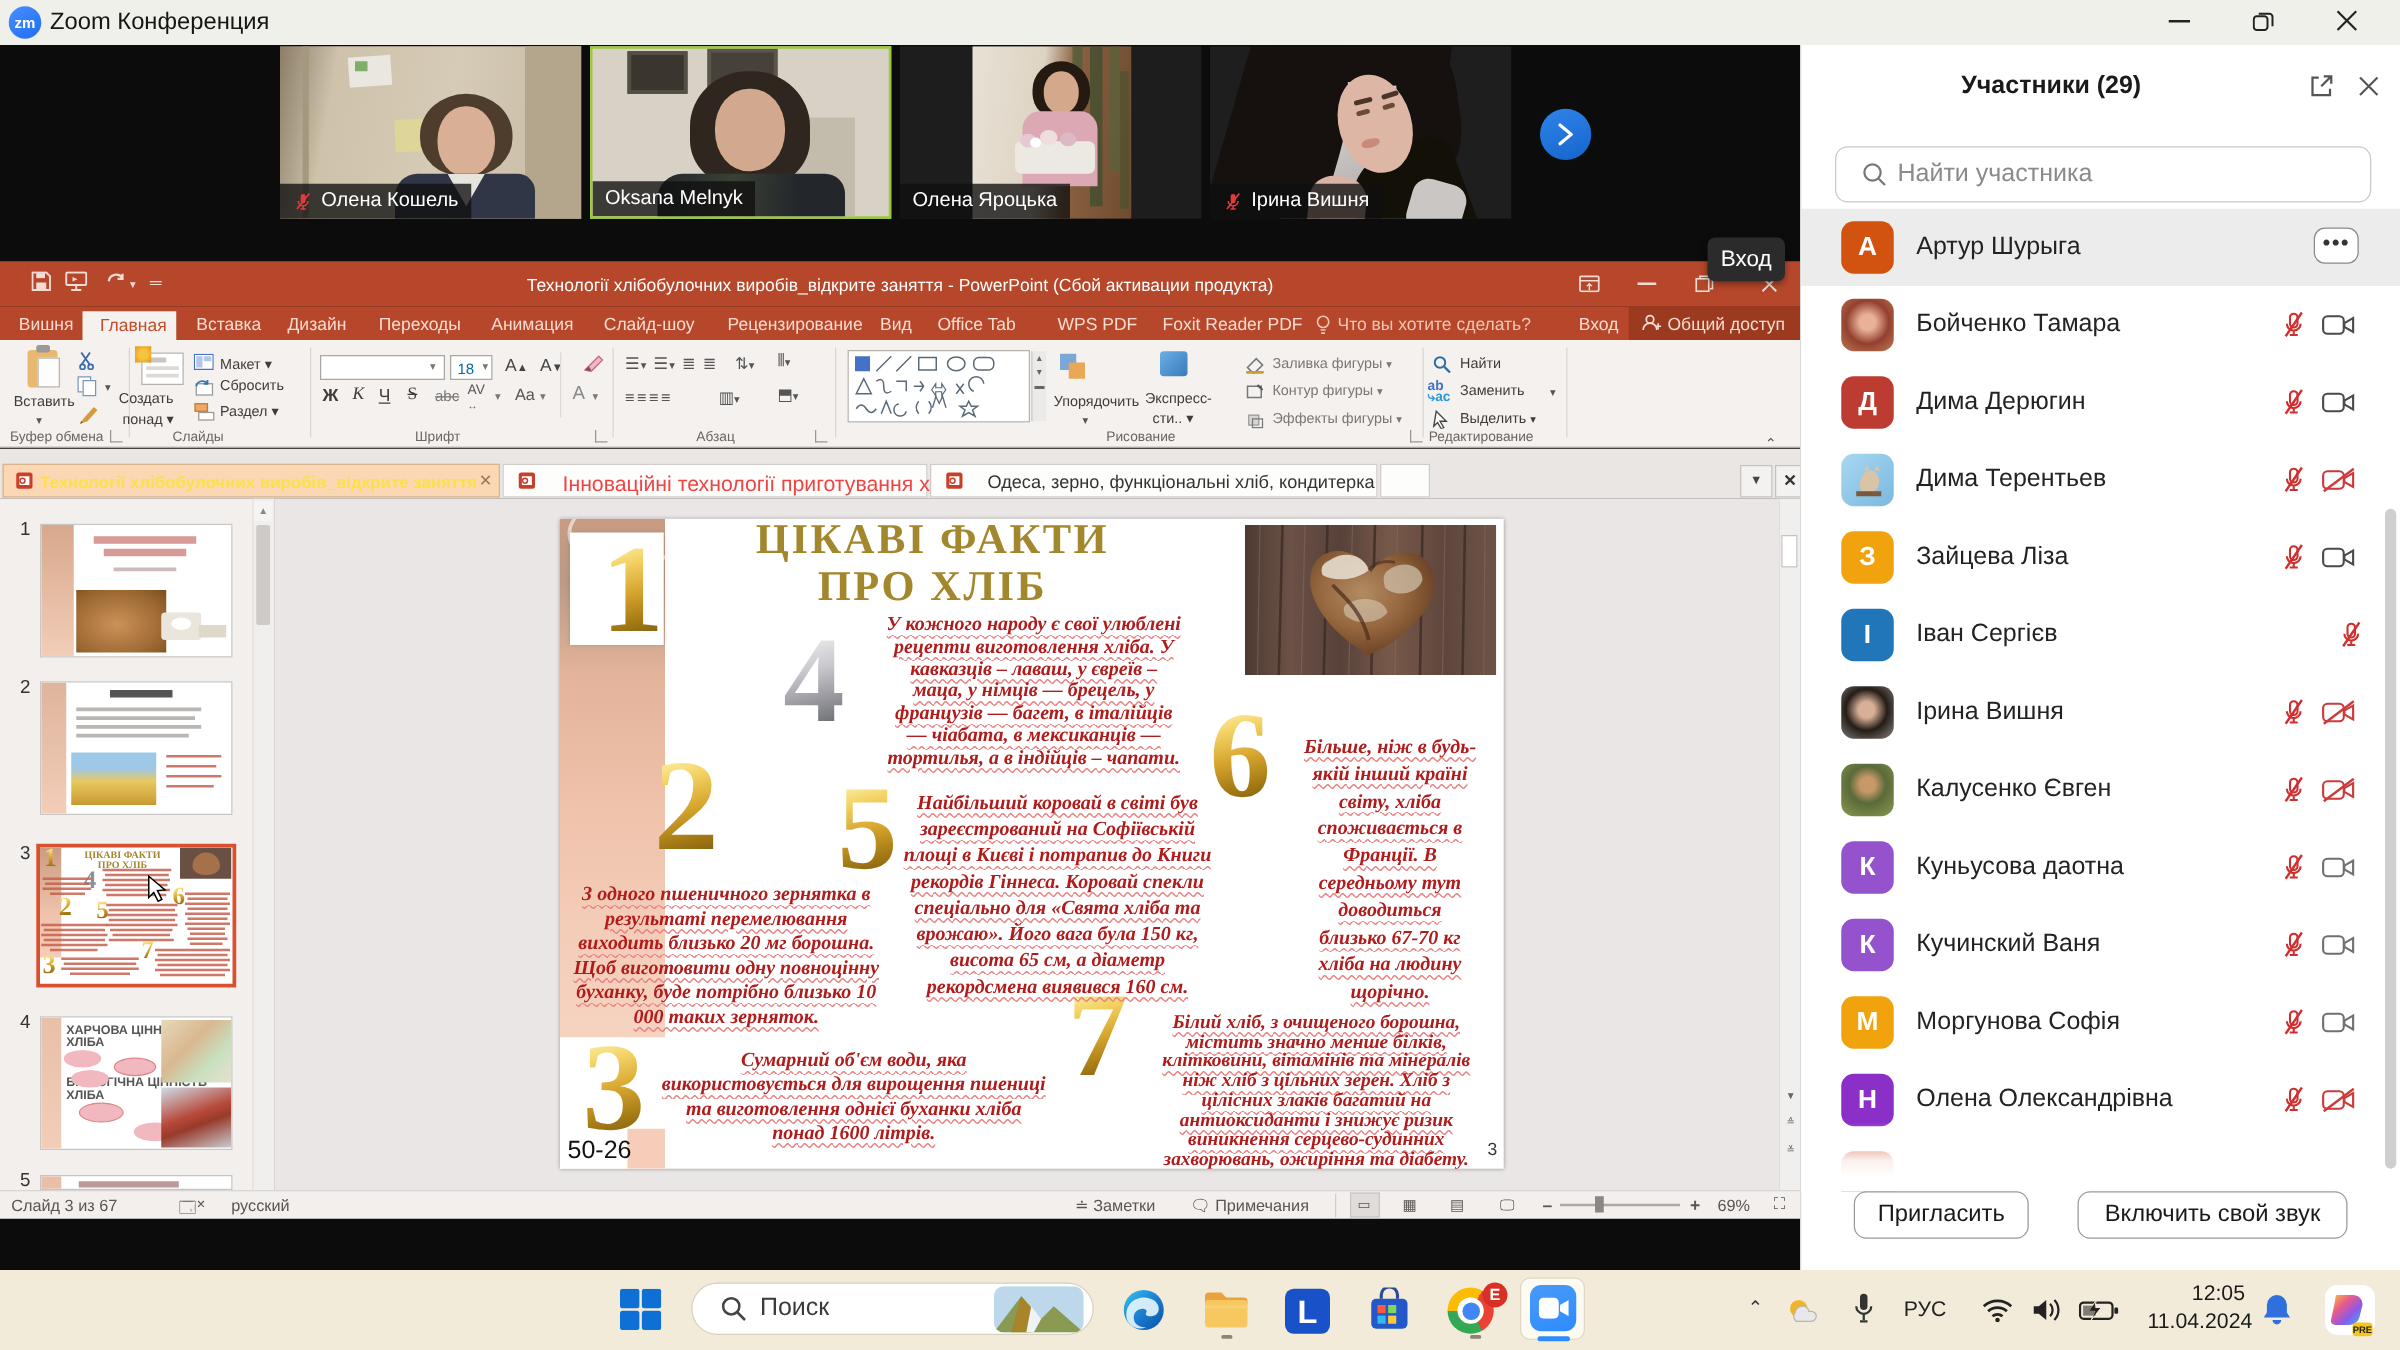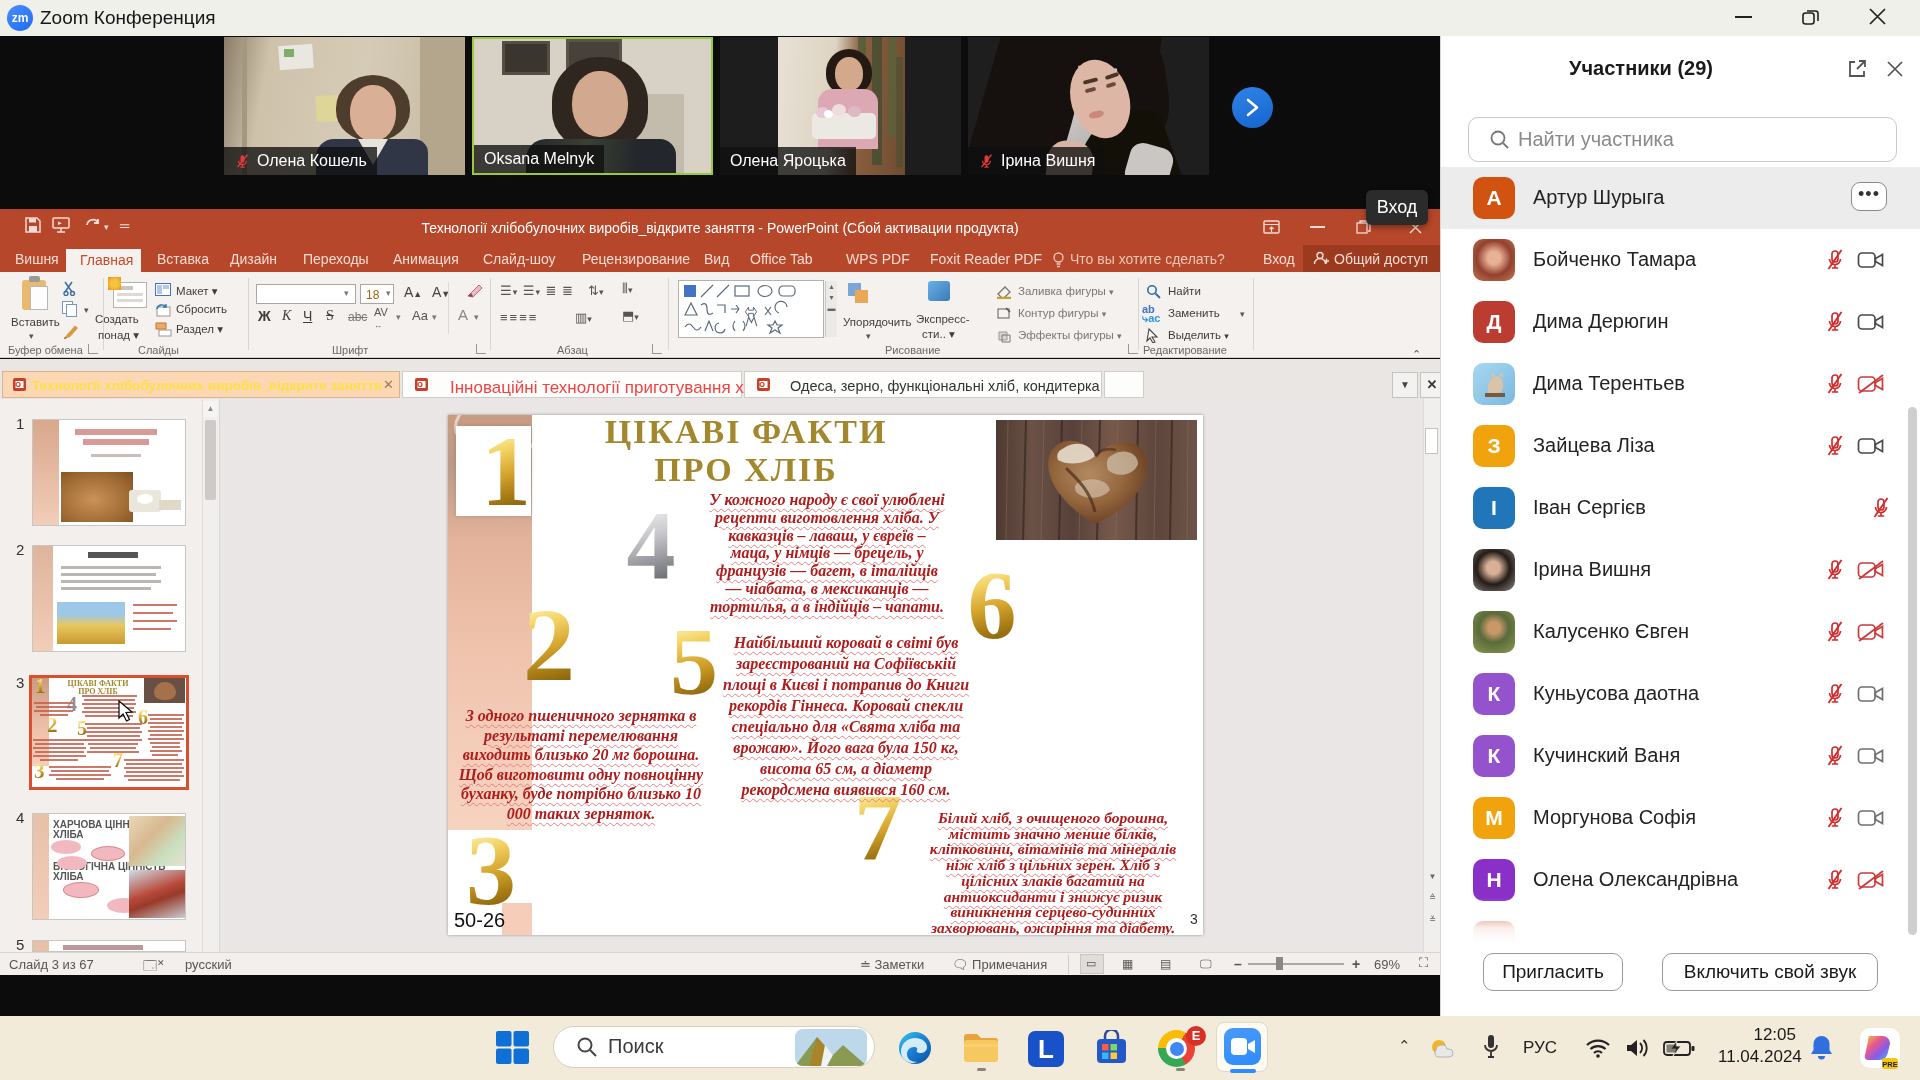--- a/index.html
+++ b/index.html
@@ -208,21 +208,21 @@
 <svg class="a" style="left:155px;top:322px" width="17" height="15" viewBox="0 0 17 15">
     <rect x="1" y="1" width="10" height="6" fill="#f0a868" stroke="#c07830"></rect>
     <rect x="4" y="8" width="12" height="6" fill="#fff" stroke="#9a9792"></rect>
   </svg>
 <div class="rbt" style="left:176px;top:322px">Раздел ▾</div>
 <div class="glab" style="left:138px;top:344px">Слайды</div>
 <div class="a" style="left:248px;top:278px;width:1px;height:72px;background:#d9d5d2"></div>
 
 <div class="a" style="left:256px;top:284px;width:100px;height:20px;background:#fff;border:1px solid #aaa7a3"></div>
 <div class="a" style="left:344px;top:288px;font-size:9px;color:#777">▾</div>
-<div class="a" style="left:360px;top:284px;width:34px;height:20px;background:#fff;border:1px solid #aaa7a3;font-size:12px;color:#a16207;padding:3px 0 0 5px">18</div>
+<div class="a" style="left:360px;top:284px;width:34px;height:20px;background:#fff;border:1px solid #aaa7a3;font-size:12px;color:#0369a1;padding:3px 0 0 5px">18</div>
 <div class="a" style="left:386px;top:288px;font-size:9px;color:#777">▾</div>
 <div class="rbt" style="left:404px;top:284px;font-size:14px;color:#444">A<span style="font-size:9px">▲</span></div>
 <div class="rbt" style="left:432px;top:284px;font-size:14px;color:#444">A<span style="font-size:9px">▼</span></div>
 <svg class="a" style="left:466px;top:283px" width="17" height="16" viewBox="0 0 17 16">
     <path d="M2 13L13 2l3 3L7 14z" fill="#f2b8c6" stroke="#c06a80"></path>
     <path d="M2 13l4 1 1-1-2-3z" fill="#8a4a5a"></path>
   </svg>
 <div class="rbt" style="left:258px;top:308px;font-weight:bold;font-size:14px">Ж</div>
 <div class="rbt" style="left:282px;top:308px;font-style:italic;font-size:14px;font-family:'Liberation Serif',serif">К</div>
 <div class="rbt" style="left:303px;top:308px;font-size:14px;text-decoration:underline">Ч</div>
@@ -530,20 +530,22 @@
  <div class="a" style="left:168px;top:88px;width:70px;font-size:98px;line-height:84px;font-family:'Liberation Serif',serif;font-weight:bold;text-align:center;background:linear-gradient(165deg,#f2f2f4 10%,#c9c9ce 40%,#8f8f96 70%,#5f5f66 95%);-webkit-background-clip:text;background-clip:text;color:transparent">4</div>
  <div class="num" style="left:66px;top:186px;width:70px;font-size:104px;line-height:88px">2</div>
  <div class="num" style="left:214px;top:206px;width:64px;font-size:96px;line-height:82px">5</div>
  <div class="num" style="left:512px;top:148px;width:64px;font-size:98px;line-height:84px">6</div>
  <div class="num" style="left:8px;top:412px;width:70px;font-size:100px;line-height:86px">3</div>
  <div class="num" style="left:398px;top:372px;width:64px;font-size:96px;line-height:82px">7</div>
 
  <div class="rt" style="position:absolute;left:239px;top:76px;width:280px;font-size:16px;line-height:17.8px">У кожного народу є свої улюблені<br>рецепти виготовлення хліба. У<br>кавказців – лаваш, у євреїв –<br>маца, у німців — брецель, у<br>французів — багет, в італійців<br>— чіабата, в мексиканців —<br>тортилья, а в індійців – чапати.</div>
  <div class="rt" style="position:absolute;left:248px;top:217px;width:300px;font-size:16px;line-height:21px">Найбільший коровай в світі був<br>зареєстрований на Софіївській<br>площі в Києві і потрапив до Книги<br>рекордів Гіннеса. Коровай спекли<br>спеціально для «Свята хліба та<br>врожаю». Його вага була 150 кг,<br>висота 65 см, а діаметр<br>рекордсмена виявився 160 см.</div>
  <div class="rt" style="position:absolute;left:0;top:291px;width:266px;font-size:16px;line-height:19.6px">З одного пшеничного зернятка в<br>результаті перемелювання<br>виходить близько 20 мг борошна.<br>Щоб виготовити одну повноцінну<br>буханку, буде потрібно близько 10<br>000 таких зерняток.</div>
+ <div class="rt" style="position:absolute;left:564px;top:172px;width:200px;font-size:16px;line-height:21.8px">Більше, ніж в будь-<br>якій інший країні<br>світу, хліба<br>споживається в<br>Франції. В<br>середньому тут<br>доводиться<br>близько 67-70 кг<br>хліба на людину<br>щорічно.</div>
+ <div class="rt" style="position:absolute;left:75px;top:424px;width:320px;font-size:16px;line-height:19.3px">Сумарний об'єм води, яка<br>використовується для вирощення пшениці<br>та виготовлення однієї буханки хліба<br>понад 1600 літрів.</div>
  <div class="rt" style="position:absolute;left:445px;top:395px;width:320px;font-size:15.5px;line-height:15.7px">Білий хліб, з очищеного борошна,<br>містить значно менше білків,<br>клітковини, вітамінів та мінералів<br>ніж хліб з цільних зерен. Хліб з<br>цілісних злаків багатий на<br>антиоксиданти і знижує ризик<br>виникнення серцево-судинних<br>захворювань, ожиріння та діабету.</div>
  <div class="a" style="left:6px;top:494px;font-size:20px;color:#111">50-26</div>
  <div class="a" style="left:742px;top:496px;font-size:14px;color:#333">3</div>
 </div>
 
 <div class="a" style="left:1440px;top:36px;width:480px;height:980px;background:#fff;border-left:1px solid #d8d8d8"></div>
 <div class="a" style="left:1441px;top:57px;width:400px;text-align:center;font-size:20px;font-weight:bold;color:#1a1a1a">Участники (29)</div>
 <svg class="a" style="left:1846px;top:58px" width="22" height="22" viewBox="0 0 22 22">
     <path d="M9 4H4v14h14v-5" fill="none" stroke="#555" stroke-width="1.8"></path>
     <path d="M13 3h6v6M19 3l-8 8" fill="none" stroke="#555" stroke-width="1.8"></path>

